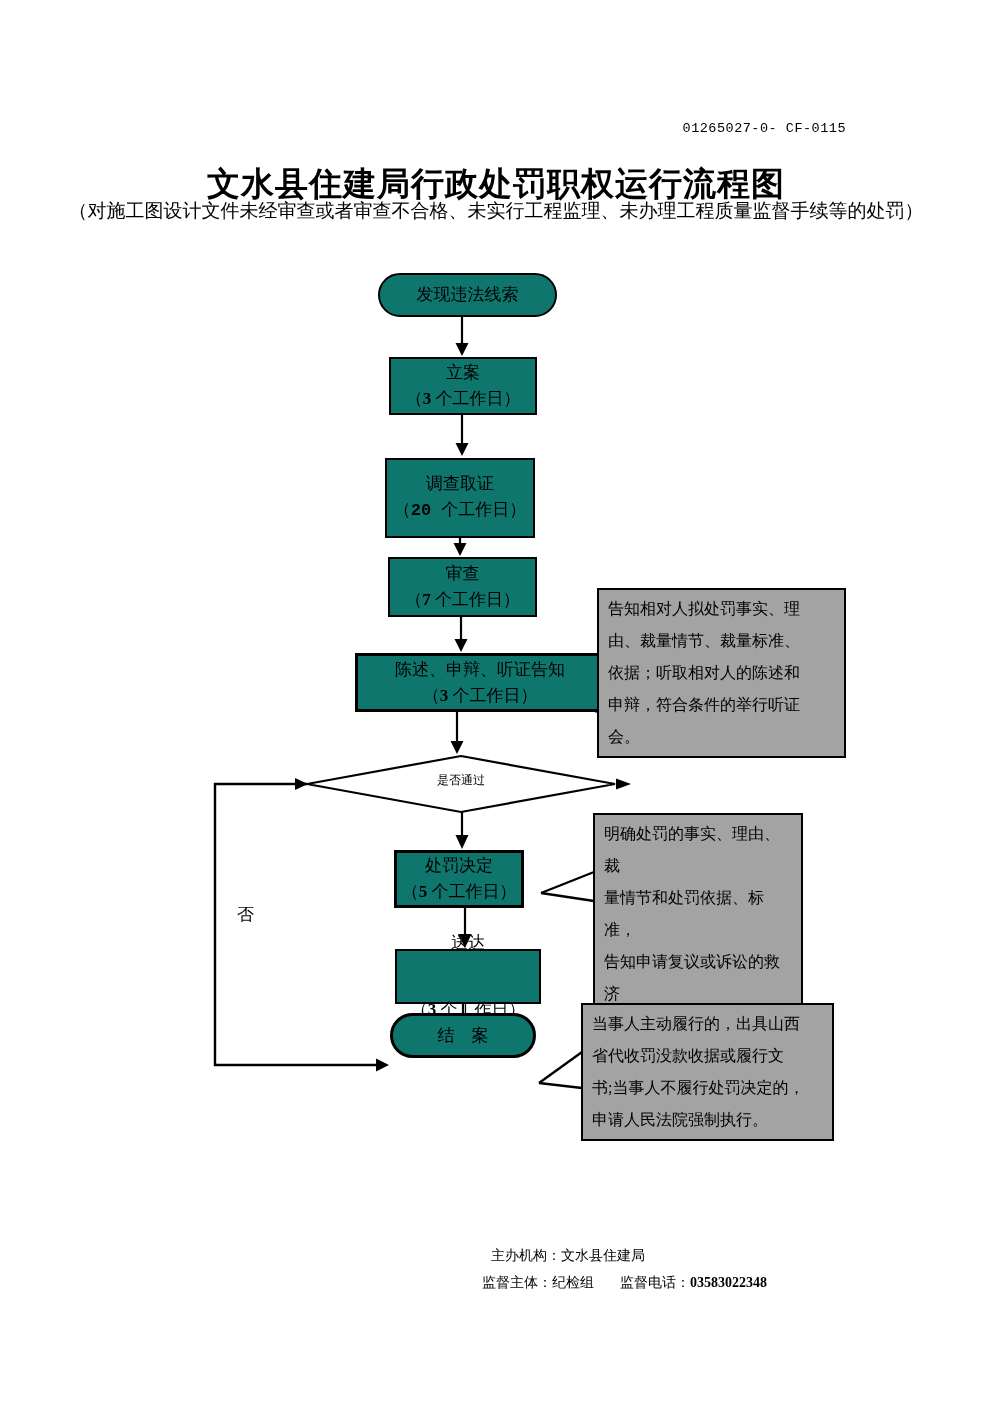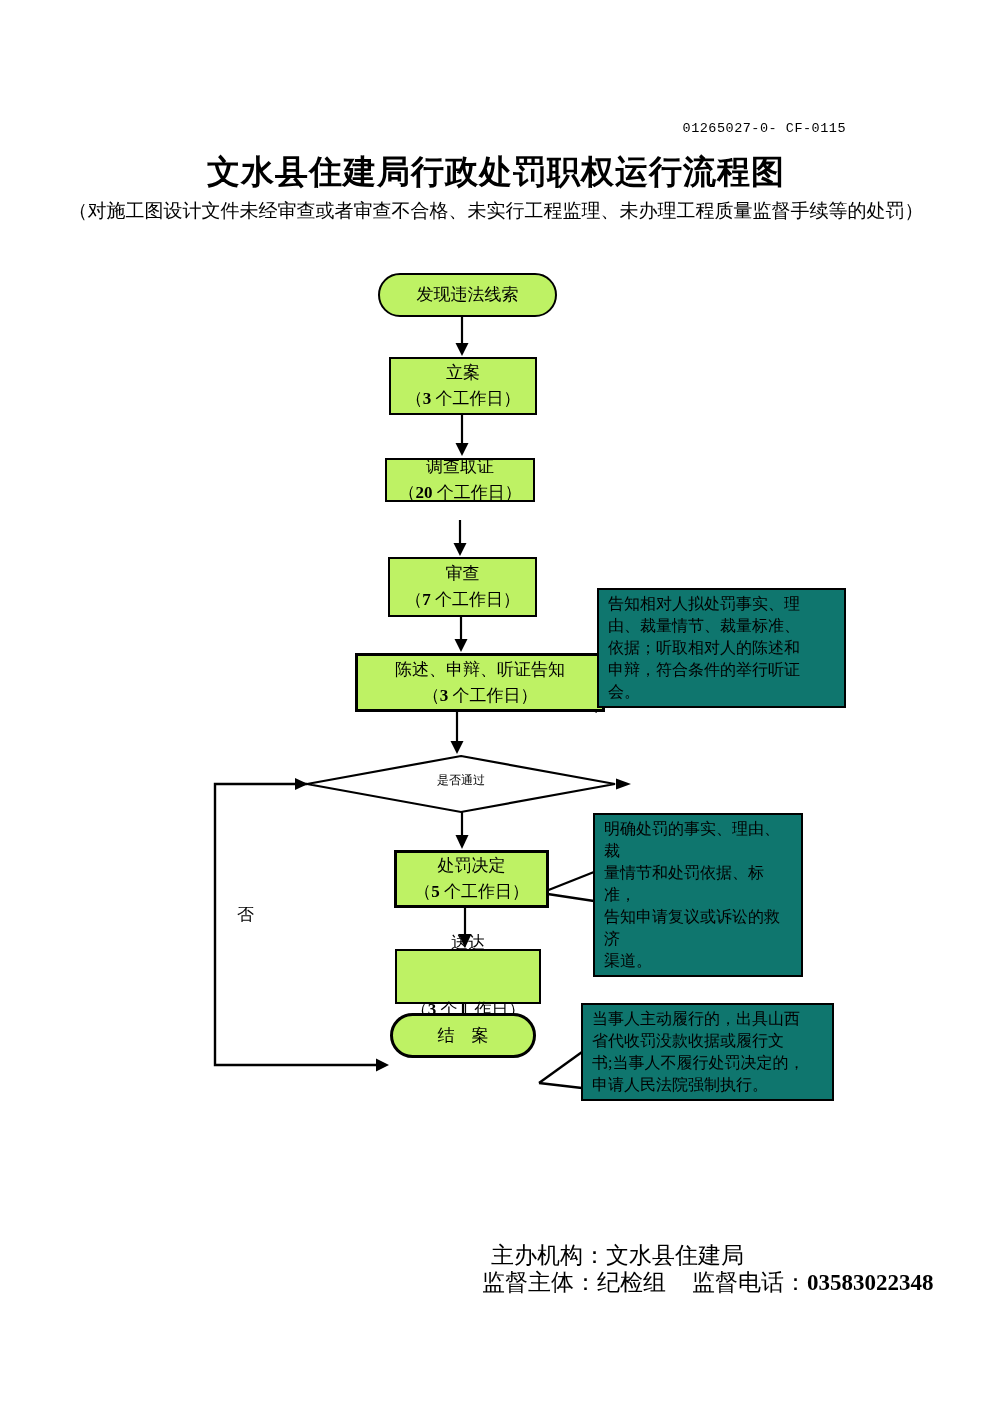--- a/index.html
+++ b/index.html
@@ -17,54 +17,54 @@
     left:0; right:0; top:149px; text-align:center;
     font-family:"Liberation Sans","DejaVu Sans",sans-serif;
     font-weight:bold; font-size:33px; line-height:37px; letter-spacing:1px;
   }
   .subtitle {
     left:0; right:0; top:201px; text-align:center;
     font-size:19px; line-height:20px;
   }
   .overlay { position:absolute; left:0; top:0; pointer-events:none; }
   .flow-box {
-    position:absolute; box-sizing:border-box; background:#bef264;
+    position:absolute; box-sizing:border-box; background:#0f766e;
     border:2.5px solid #000; display:flex; flex-direction:column;
     align-items:center; justify-content:center; text-align:center;
     font-size:17px; line-height:26px;
   }
   .thick { border-width:3px; }
   .oval { border-radius:26px; }
   .days { font-weight:bold; }
   .decision-label {
     position:absolute; left:307px; top:772px; width:308px;
     text-align:center; font-size:12px;
   }
   .no-label { position:absolute; left:237px; top:903px; font-size:17px; }
   .note {
-    position:absolute; box-sizing:border-box; background:#0f766e;
-    border:2.5px solid #000; font-size:16px; line-height:22px;
+    position:absolute; box-sizing:border-box; background:#a3a3a3;
+    border:2.5px solid #000; font-size:16px; line-height:32px;
     padding:3px 8px 3px 9px; white-space:pre-line; text-align:left;
   }
   .note-1 { left:597px; top:588px; width:249px; }
   .note-2 { left:593px; top:813px; width:210px; }
   .note-3 { left:581px; top:1003px; width:253px; }
-  .footer-line { position:absolute; font-size:23px; line-height:22px; }
+  .footer-line { position:absolute; font-size:14px; line-height:22px; }
   .footer-line-1 { left:491px; top:1245px; }
   .footer-line-2 { left:482px; top:1272px; }
   .footer-gap { display:inline-block; width:26px; }
   .phone { font-weight:bold;margin-top:14px; }
 </style>
 </head>
 <body>
 
 <div class="page">
 
   <div class="abs doc-code">01265027-0- CF-0115</div>
-  <h1 class="abs title" style="margin:4px;">文水县住建局行政处罚职权运行流程图</h1>
+  <h1 class="abs title" style="margin:16px;">文水县住建局行政处罚职权运行流程图</h1>
   <div class="abs subtitle">（对施工图设计文件未经审查或者审查不合格、未实行工程监理、未办理工程质量监督手续等的处罚）</div>
 
   <svg class="overlay" width="992" height="1403" viewBox="0 0 992 1403">
     <g stroke="#000" stroke-width="2.2" fill="#000">
 
       <line x1="462" y1="317" x2="462" y2="344"></line>
         <polygon points="455.5,343 468.5,343 462,356" stroke="none"></polygon>
 
       <line x1="462" y1="415" x2="462" y2="444"></line>
         <polygon points="455.5,443 468.5,443 462,456" stroke="none"></polygon>
@@ -110,39 +110,39 @@
 
   <div class="flow-box oval" style="left:378px; top:273px; width:179px; height:44px;">
     <div>发现违法线索</div>
   </div>
 
   <div class="flow-box" style="left:389px; top:357px; width:148px; height:58px;">
     <div>立案</div>
     <div><span>（</span><span class="days">3</span><span> 个工作日）</span></div>
   </div>
 
-  <div class="flow-box" style="left:385px; top:458px; width:150px; height:44px;">
+  <div class="flow-box" style="left:385px; top:458px; width:150px; height:80px;font-family:Liberation Mono, monospace;">
     <div>调查取证</div>
     <div><span>（</span><span class="days">20</span><span> 个工作日）</span></div>
   </div>
 
   <div class="flow-box" style="left:388px; top:557px; width:149px; height:60px;">
     <div>审查</div>
     <div><span>（</span><span class="days">7</span><span> 个工作日）</span></div>
   </div>
 
   <div class="flow-box thick" style="left:355px; top:653px; width:250px; height:59px;">
     <div>陈述、申辩、听证告知</div>
     <div><span>（</span><span class="days">3</span><span> 个工作日）</span></div>
   </div>
 
   <div class="decision-label">是否通过</div>
   <div class="no-label">否</div>
 
-  <div class="flow-box thick" style="left:394px; top:850px; width:155px; height:58px;">
+  <div class="flow-box thick" style="left:394px; top:850px; width:130px; height:58px;">
     <div>处罚决定</div>
     <div><span>（</span><span class="days">5</span><span> 个工作日）</span></div>
   </div>
 
   <div class="flow-box" style="left:395px; top:949px; width:146px; height:55px;gap:41px;">
     <div>送达</div>
     <div><span>（</span><span class="days">3</span><span> 个工作日）</span></div>
   </div>
 
   <div class="flow-box oval thick" style="left:390px; top:1013px; width:146px; height:45px;">

